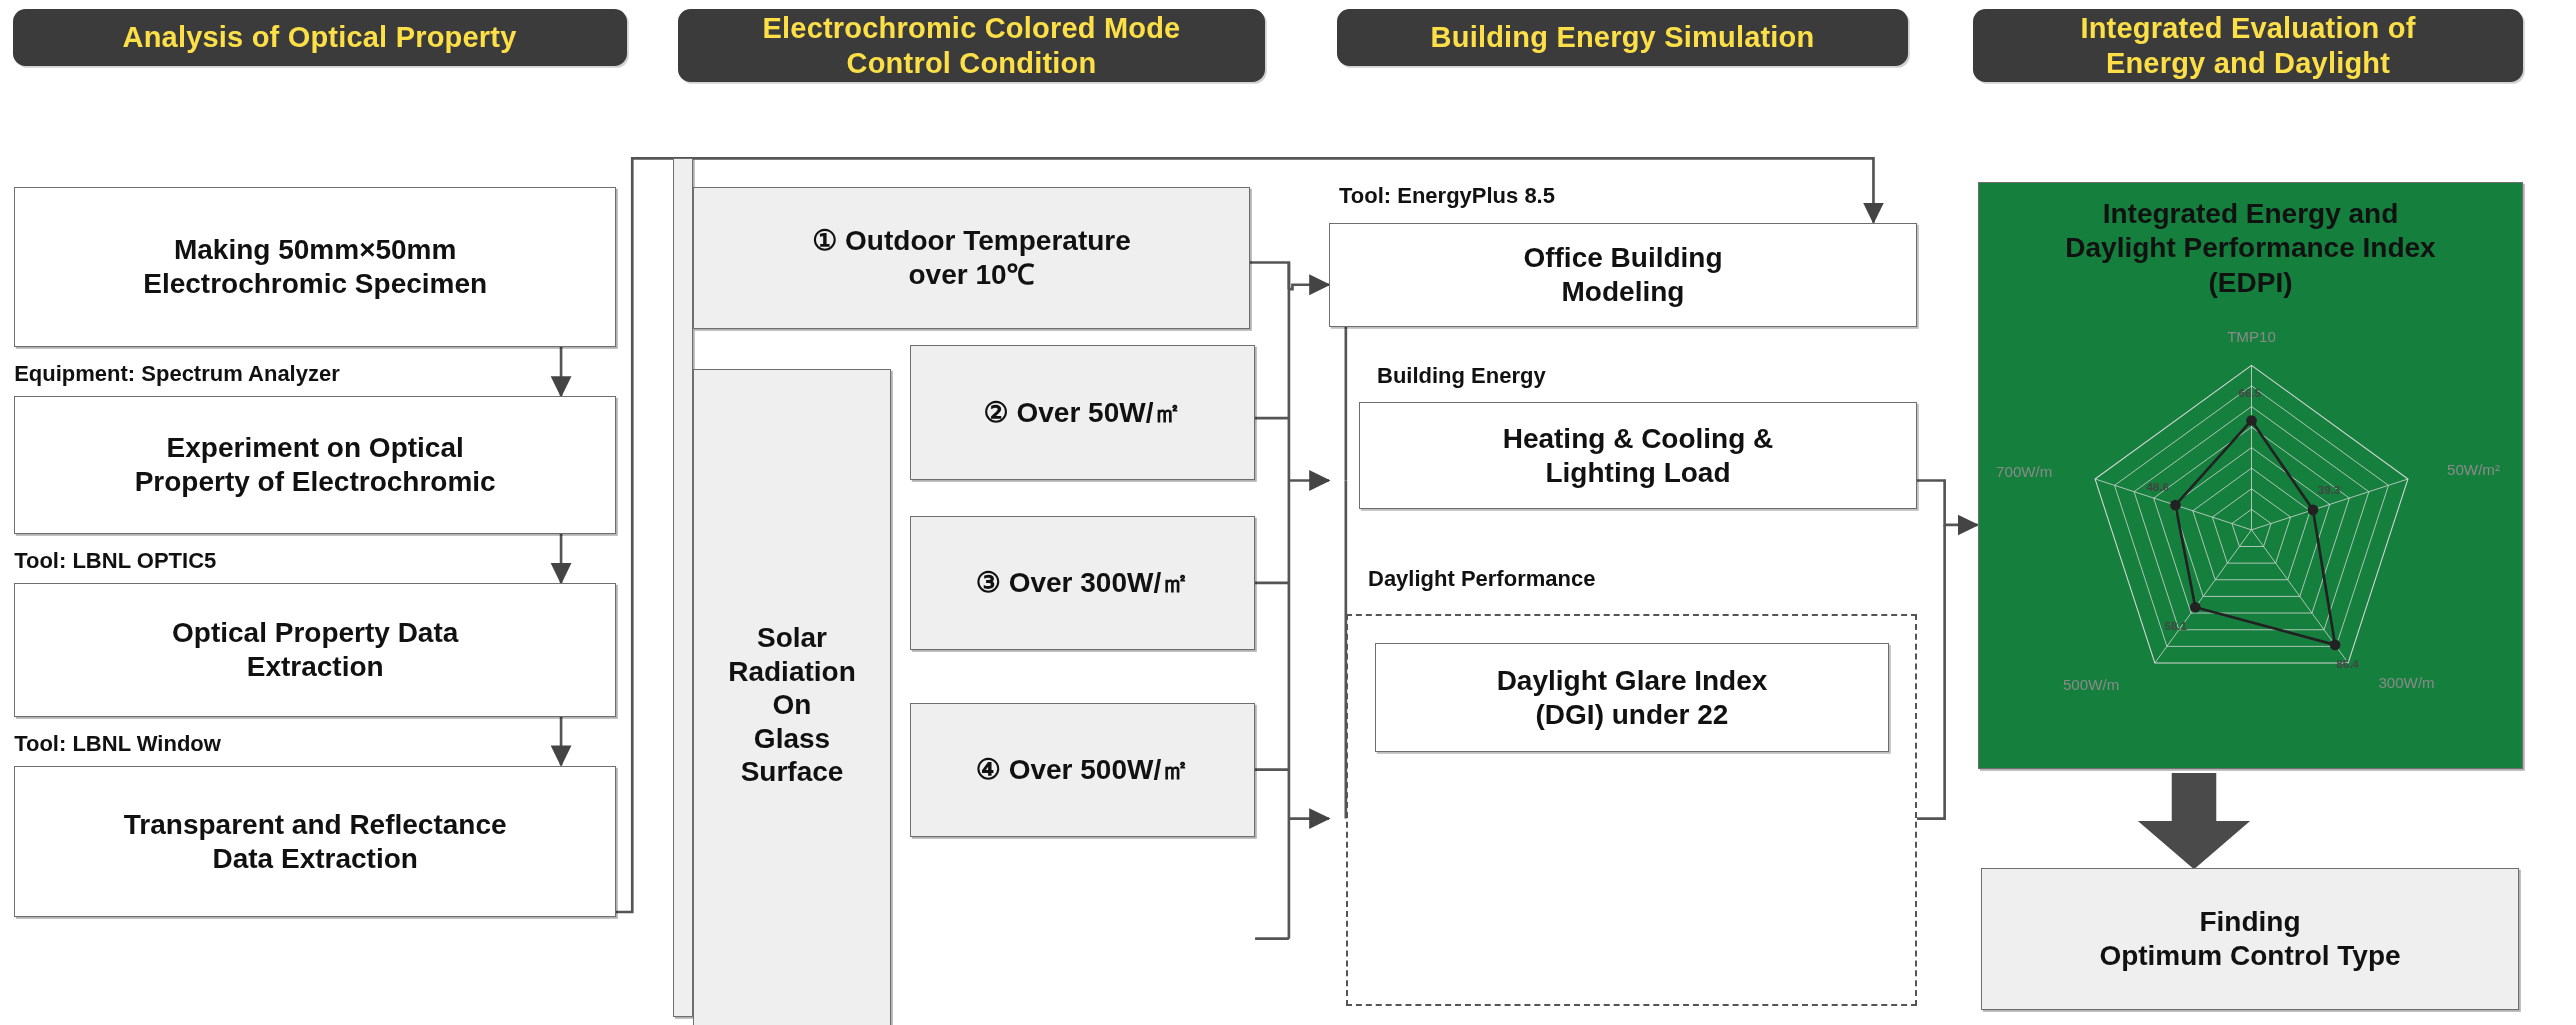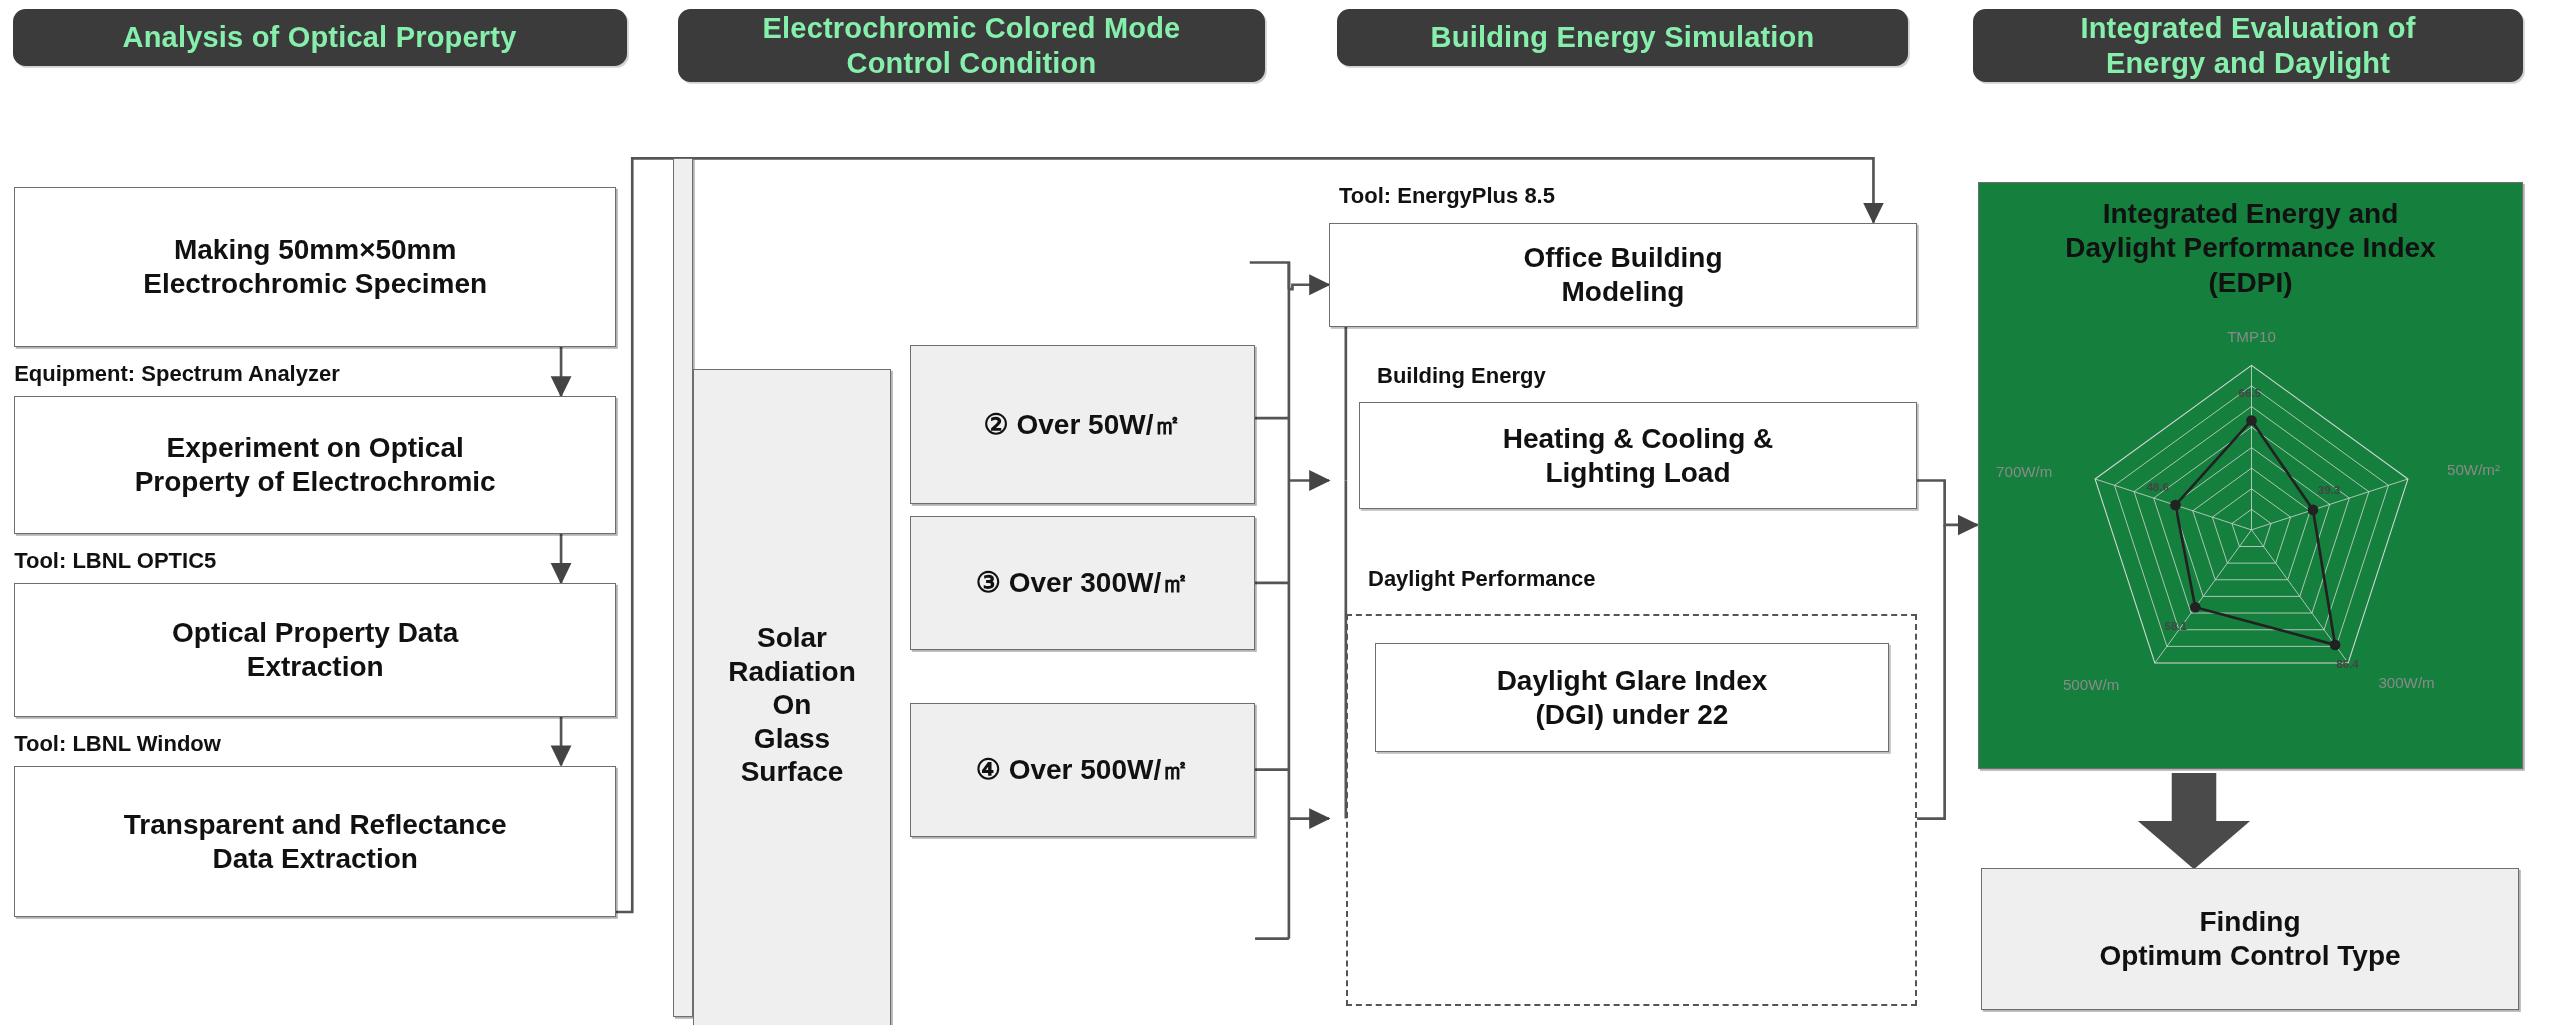--- a/index.html
+++ b/index.html
@@ -13,21 +13,21 @@
     width:2576px;
     height:1025px;
     overflow:hidden;
     background:#fff;
   }
 
   
   .pill{
     position:absolute;
     background:#3b3b3b;
-    color:#86efac;
+    color:#fde047;
     border-radius:12.5px;
     display:flex;
     align-items:center;
     justify-content:center;
     text-align:center;
     font-weight:bold;
     font-size:29px;
     line-height:1.18;
     letter-spacing:0.2px;
     box-shadow:1.8px 1.8px 0 rgba(0,0,0,.18);
@@ -169,28 +169,30 @@
   <div class="cap" style="left:14.2px; top:733px;">Tool: LBNL Window</div>
 
   <div class="box" style="left:14.2px; top:766px; width:602px; height:151px; white-space:pre-line;">Transparent and Reflectance
 Data Extraction</div>
 
   <div class="pill" style="left:678px; top:9px; width:587px; height:73px; white-space:pre-line;">Electrochromic Colored Mode
 Control Condition</div>
 
   <div class="box gray" style="left:673px; top:158px; width:19.6px; height:859px; border:1.8px solid #6e6e6e; background:#efefef;"></div>
 
+  <div class="box gray" style="left:693px; top:187px; width:557px; height:142px; white-space:pre-line;">① Outdoor Temperature
+over 10℃</div>
 
   <div class="box gray" style="left:693px; top:345px; width:198px; height:672px; white-space:pre-line;margin-top:24px;">Solar
 Radiation
 On
 Glass
 Surface</div>
 
-  <div class="box gray" style="left:910px; top:345px; width:345px; height:159px;">② Over 50W/㎡</div>
+  <div class="box gray" style="left:910px; top:345px; width:345px; height:135px;">② Over 50W/㎡</div>
 
   <div class="box gray" style="left:910px; top:516px; width:345px; height:134px;">③ Over 300W/㎡</div>
 
   <div class="box gray" style="left:910px; top:703px; width:345px; height:134px;">④ Over 500W/㎡</div>
 
 
   <div class="pill" style="left:1337px; top:9px; width:571px; height:57px;">Building Energy Simulation</div>
 
   <div class="cap" style="left:1339px; top:185px;">Tool: EnergyPlus 8.5</div>
 

